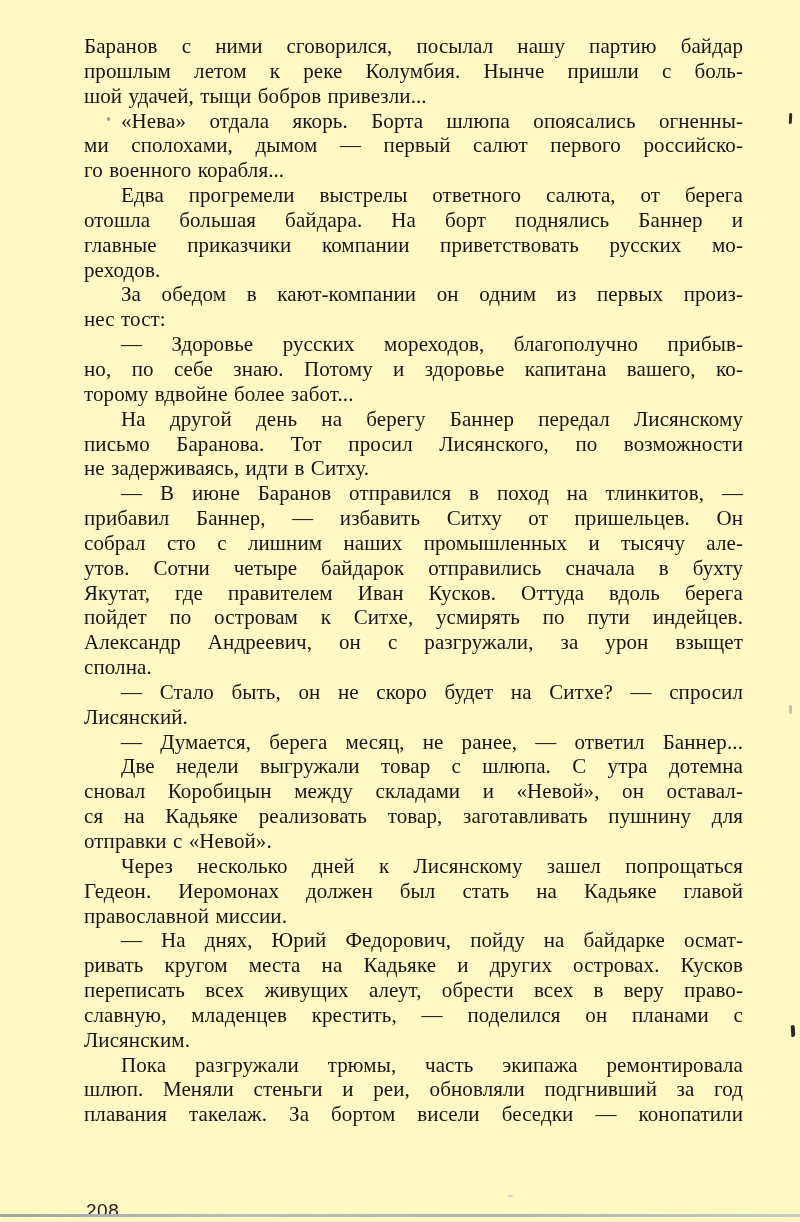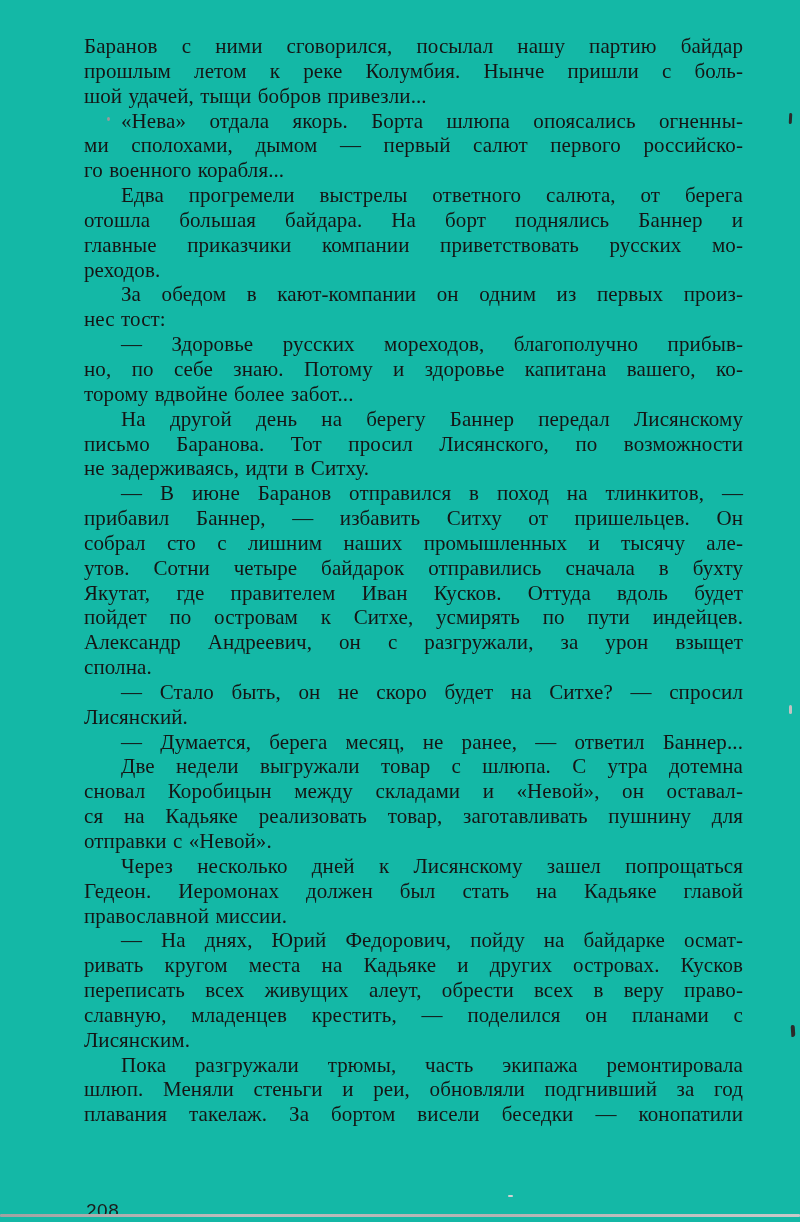--- a/index.html
+++ b/index.html
@@ -4,21 +4,21 @@
 <style>
   html, body {
     margin: 0;
     padding: 0;
     background: #fdfdfd;
   }
   .page {
     position: relative;
     width: 800px;
     height: 1222px;
-    background: #14b8a6;
+    background: #fef9c3;
     overflow: hidden;
     font-family: "Liberation Serif", "DejaVu Serif", serif;
     color: #151515;
   }
   .text-block {
     position: absolute;
     left: 84px;
     top: 34px;
     width: 659px;
   }
@@ -123,21 +123,21 @@
       <div class="line indent">— Здоровье русских мореходов, благополучно прибыв-</div>
       <div class="line">но, по себе знаю. Потому и здоровье капитана вашего, ко-</div>
       <div class="line para-end">торому вдвойне более забот...</div>
       <div class="line indent">На другой день на берегу Баннер передал Лисянскому</div>
       <div class="line">письмо Баранова. Тот просил Лисянского, по возможности</div>
       <div class="line para-end">не задерживаясь, идти в Ситху.</div>
       <div class="line indent">— В июне Баранов отправился в поход на тлинкитов, —</div>
       <div class="line">прибавил Баннер, — избавить Ситху от пришельцев. Он</div>
       <div class="line">собрал сто с лишним наших промышленных и тысячу але-</div>
       <div class="line">утов. Сотни четыре байдарок отправились сначала в бухту</div>
-      <div class="line">Якутат, где правителем Иван Кусков. Оттуда вдоль будет</div>
+      <div class="line">Якутат, где правителем Иван Кусков. Оттуда вдоль берега</div>
       <div class="line">пойдет по островам к Ситхе, усмирять по пути индейцев.</div>
       <div class="line">Александр Андреевич, он с разгружали, за урон взыщет</div>
       <div class="line para-end">сполна.</div>
       <div class="line indent">— Стало быть, он не скоро будет на Ситхе? — спросил</div>
       <div class="line para-end">Лисянский.</div>
       <div class="line indent">— Думается, берега месяц, не ранее, — ответил Баннер...</div>
       <div class="line indent">Две недели выгружали товар с шлюпа. С утра дотемна</div>
       <div class="line">сновал Коробицын между складами и «Невой», он оставал-</div>
       <div class="line">ся на Кадьяке реализовать товар, заготавливать пушнину для</div>
       <div class="line para-end">отправки с «Невой».</div>

